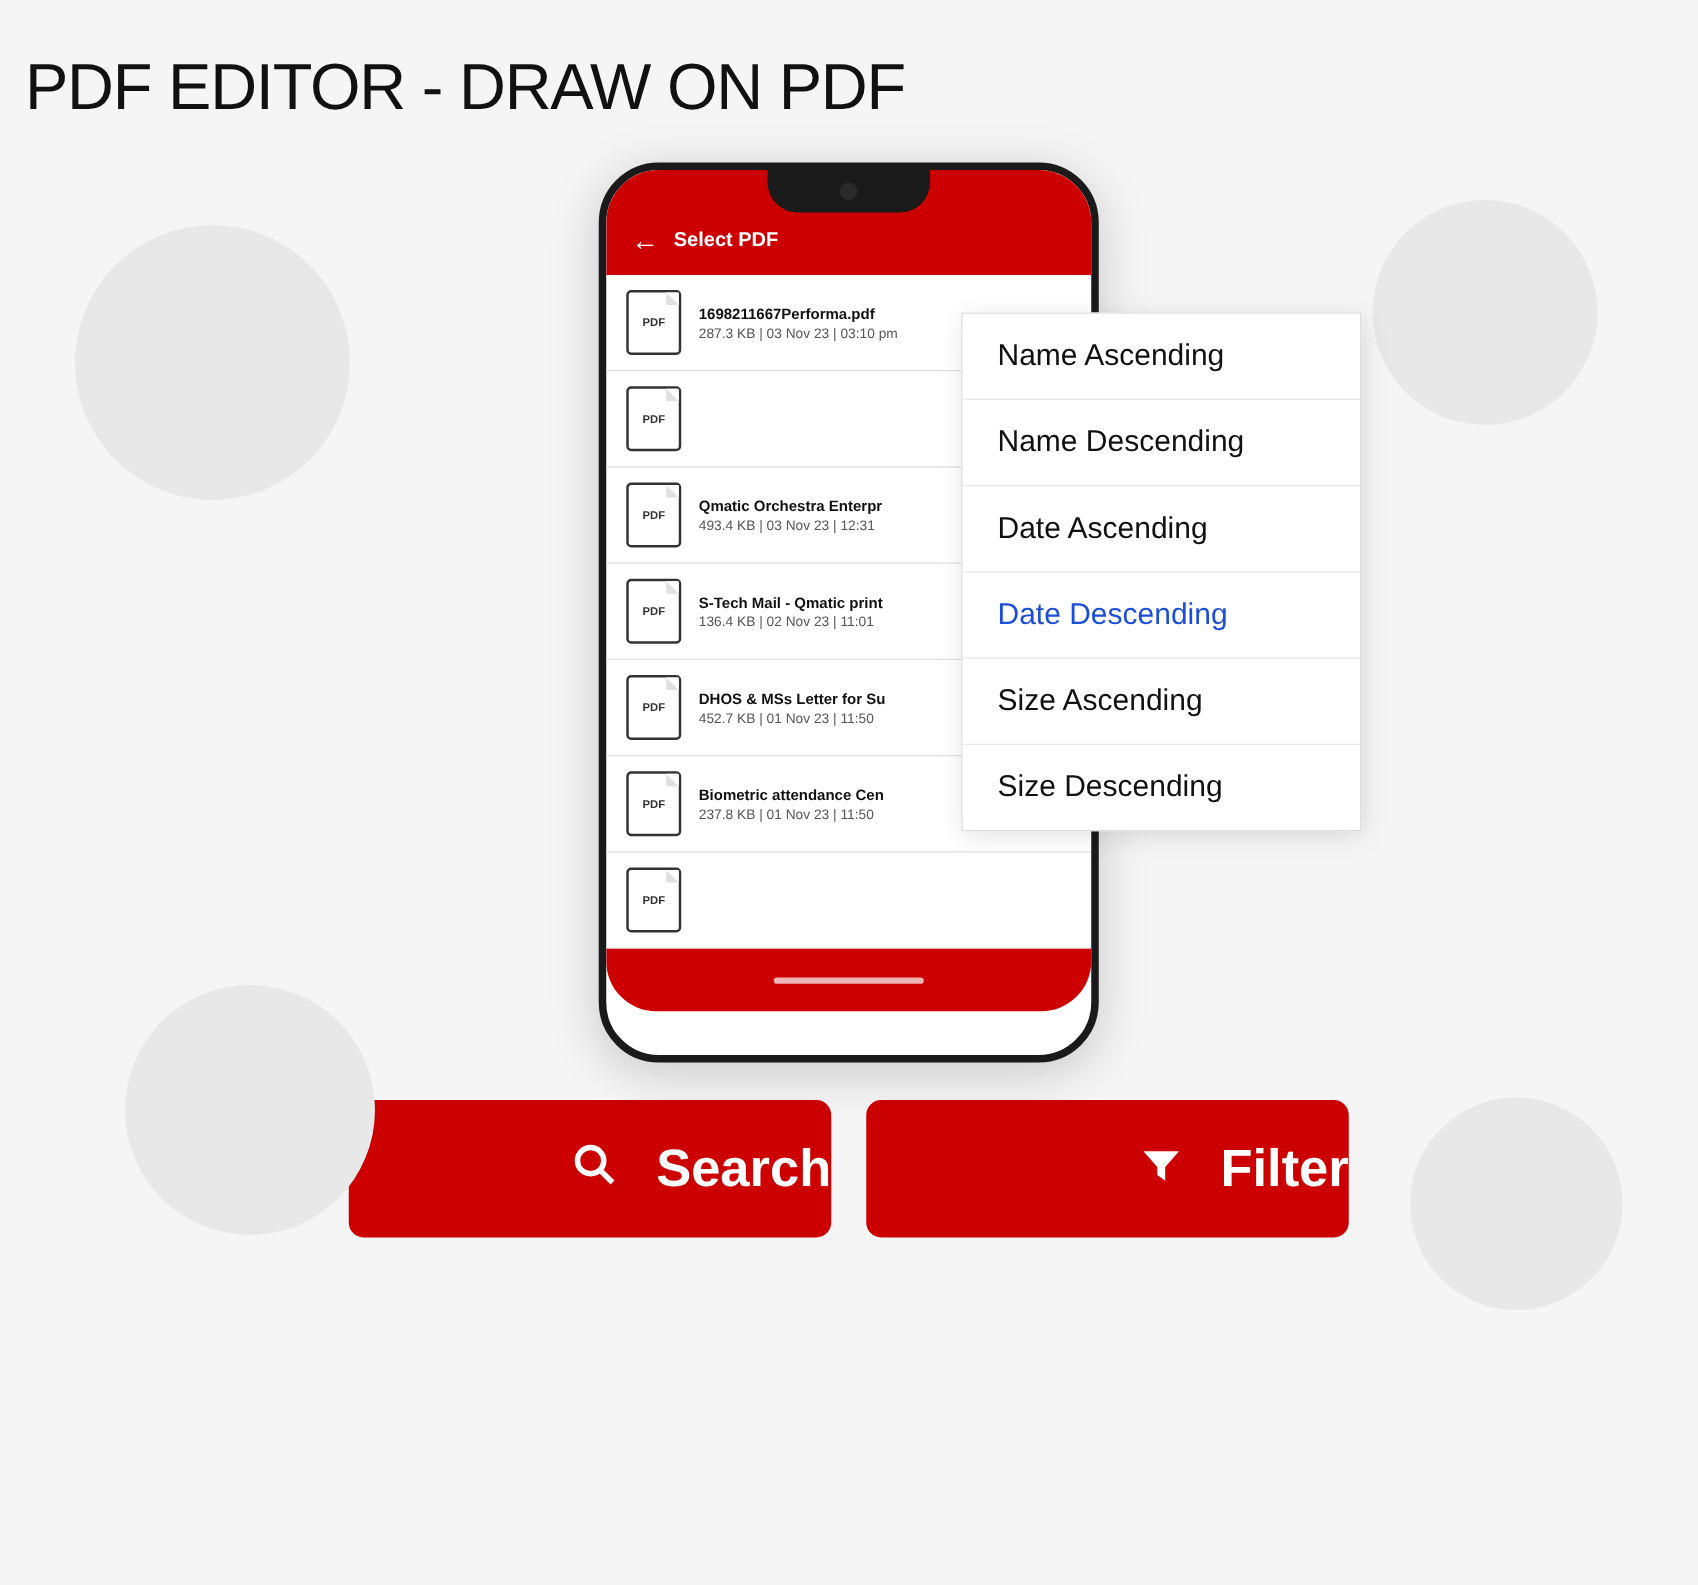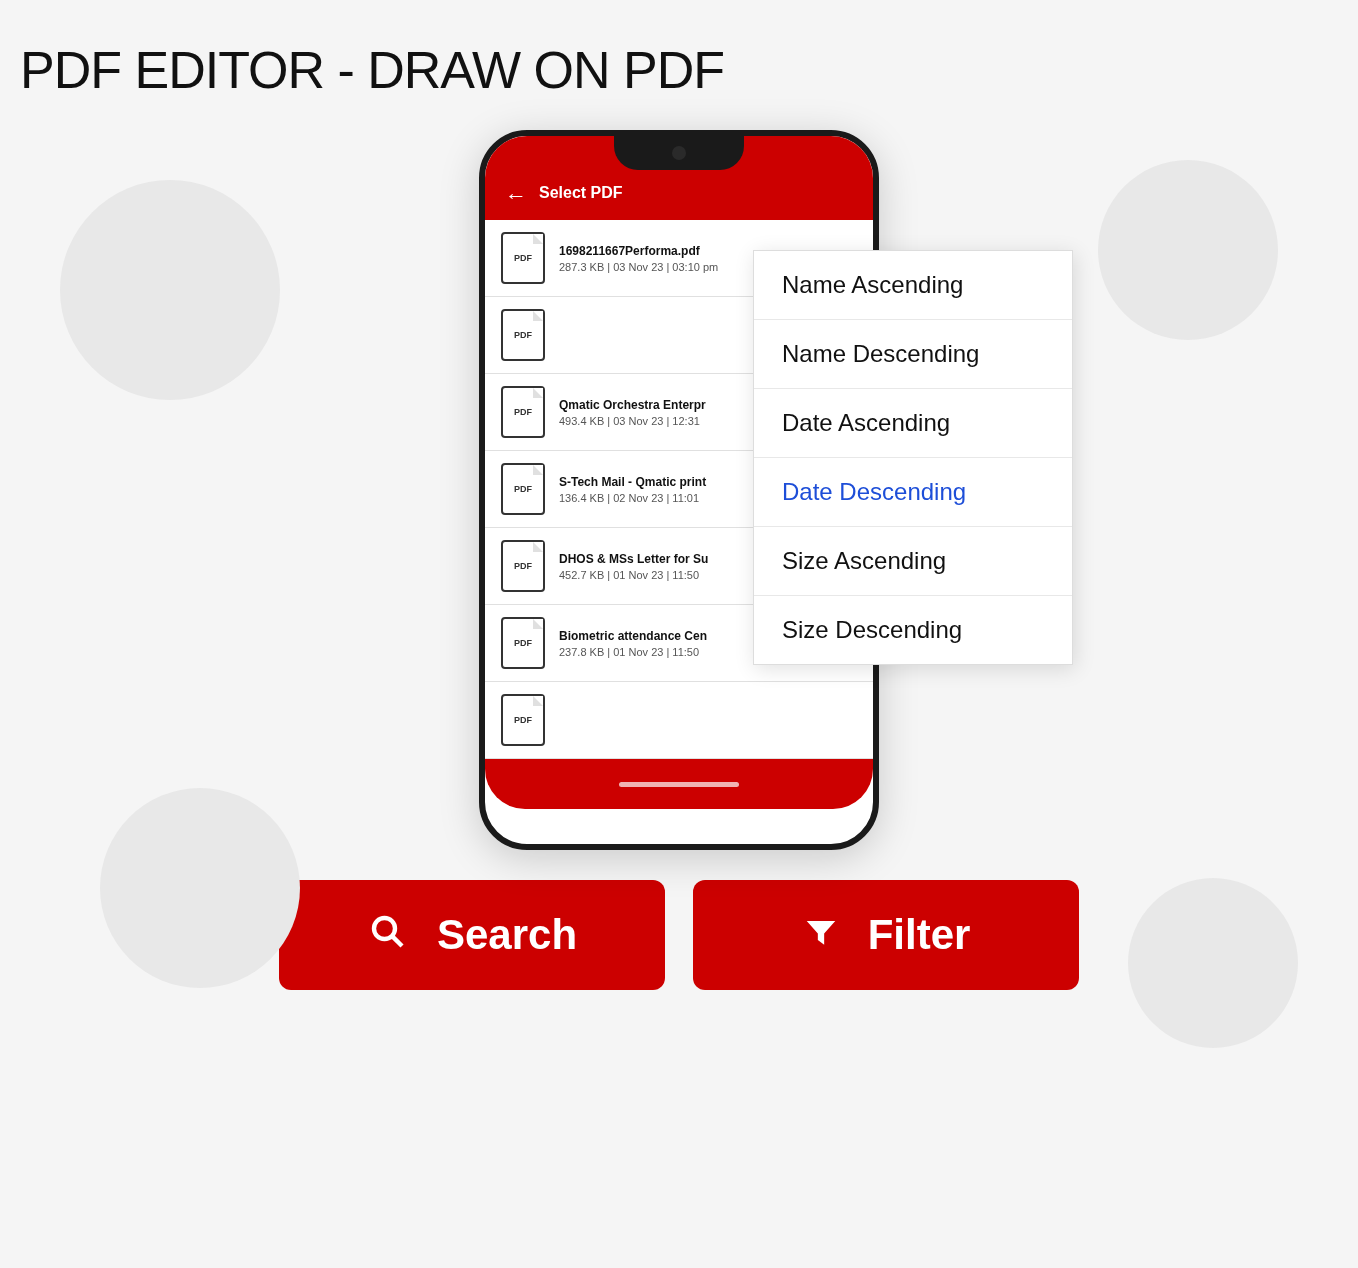--- a/index.html
+++ b/index.html
@@ -178,21 +178,21 @@
       width: 120px;
       height: 5px;
       background: #fff;
       border-radius: 3px;
       opacity: 0.7;
     }
 
     
     .sort-dropdown {
       position: absolute;
-      right: 16px;
+      right: 0;
       top: 120px;
       width: 320px;
       background: #fff;
       border: 1px solid #ddd;
       box-shadow: 2px 4px 20px rgba(0,0,0,0.12);
       z-index: 20;
     }
     .sort-item {
       padding: 20px 28px;
       font-size: 24px;
@@ -215,21 +215,21 @@
       flex: 1;
       height: 110px;
       background: #cc0000;
       color: #fff;
       border: none;
       border-radius: 12px;
       font-size: 42px;
       font-weight: 700;
       display: flex;
       align-items: center;
-      justify-content: center;
+      justify-content: flex-end;
       gap: 28px;
       cursor: pointer;
     }
     .btn-icon {
       font-size: 42px;
       line-height: 1;
     }
   </style>
 </head>
 <body>

